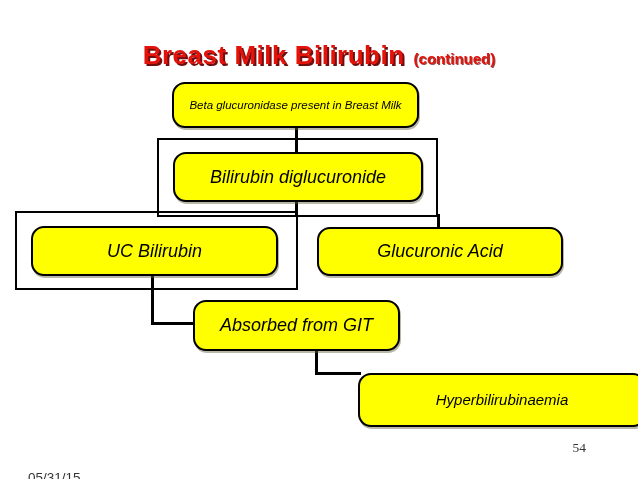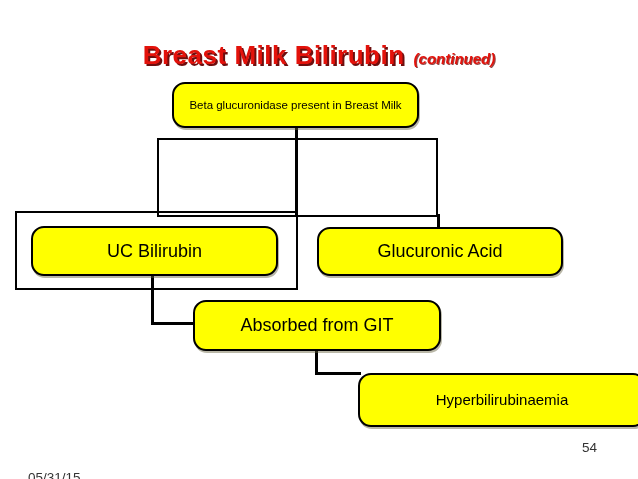--- a/index.html
+++ b/index.html
@@ -31,21 +31,20 @@
     letter-spacing: 0.5px;
     color: var(--title, #e3120b);
     text-shadow: 2px 2px 0 var(--title-shadow, #6e0e0e);
   }
   .title-suffix {
     font-size: 15px;
     font-weight: bold;
     color: var(--title, #e3120b);
     text-shadow: 1px 1px 0 rgba(110, 14, 14, 0.75);
     margin-left: 9px;
-    font-style: italic;
   }
 
   
   .frame {
     position: absolute;
     border: 2.5px solid var(--connector, #000);
     z-index: 1;
     background: transparent;
   }
   .line {
@@ -62,26 +61,27 @@
     border-radius: 13px;
     display: flex;
     flex-direction: column;
     align-items: center;
     justify-content: center;
     text-align: center;
     color: #000;
     z-index: 2;
     box-shadow: 1px 2px 0 rgba(100, 95, 60, 0.45);
     line-height: 1.25;
+    font-style: italic;
   }
   .node-beta       { left: 172px; top: 82px;  width: 247px; height: 46px; font-size: 11.5px; }
   .node-bilirubin  { left: 173px; top: 152px; width: 250px; height: 50px; font-size: 18px; }
   .node-uc         { left: 31px;  top: 226px; width: 247px; height: 50px; font-size: 18px; }
   .node-glucuronic { left: 317px; top: 227px; width: 246px; height: 49px; font-size: 18px; }
-  .node-absorbed   { left: 193px; top: 300px; width: 248px; height: 51px; font-size: 18px; }
+  .node-absorbed   { left: 193px; top: 300px; width: 207px; height: 51px; font-size: 18px; }
   .node-hyper      { left: 358px; top: 373px; width: 288px; height: 54px; font-size: 15px; }
 
   .frame-bilirubin { left: 157px; top: 138px; width: 281px; height: 79px; }
   .frame-uc        { left: 15px;  top: 211px; width: 283px; height: 79px; }
 
   .line-center            { left: 295px; top: 127px; width: 3px;  height: 90px; }
   .line-to-glucuronic     { left: 437px; top: 214px; width: 3px;  height: 15px; }
   .line-uc-down           { left: 151px; top: 275px; width: 3px;  height: 50px; }
   .line-uc-across         { left: 151px; top: 322px; width: 45px; height: 3px; }
   .line-absorbed-down     { left: 315px; top: 350px; width: 3px;  height: 25px; }
@@ -91,24 +91,25 @@
   .footer-date {
     position: absolute;
     left: 28px;
     top: 440px;
     font-size: 13.5px;
     color: var(--footer-text, #333333);
     margin-top: 30px;
   }
   .footer-page {
     position: absolute;
-    right: 41px;
+    right: 52px;
     top: 440px;
     font-size: 13.5px;
     color: var(--footer-text, #333333);
+    font-family: Liberation Serif, serif;
   }
 </style>
 </head>
 <body>
 
 <div class="slide">
 
   <div class="title">
     <span class="title-main">Breast Milk Bilirubin</span><span class="title-suffix">(continued)</span>
   </div>
@@ -119,20 +120,23 @@
   <div class="line line-to-glucuronic"></div>
   <div class="line line-uc-down"></div>
   <div class="line line-uc-across"></div>
   <div class="line line-absorbed-down"></div>
   <div class="line line-absorbed-across"></div>
 
   <div class="node node-beta">
     <span>Beta glucuronidase present in Breast Milk</span>
   </div>
 
+  <div class="node node-bilirubin">
+    <span>Bilirubin diglucuronide</span>
+  </div>
 
   <div class="node node-uc">
     <span>UC Bilirubin</span>
   </div>
 
   <div class="node node-glucuronic">
     <span>Glucuronic Acid</span>
   </div>
 
   <div class="node node-absorbed">

